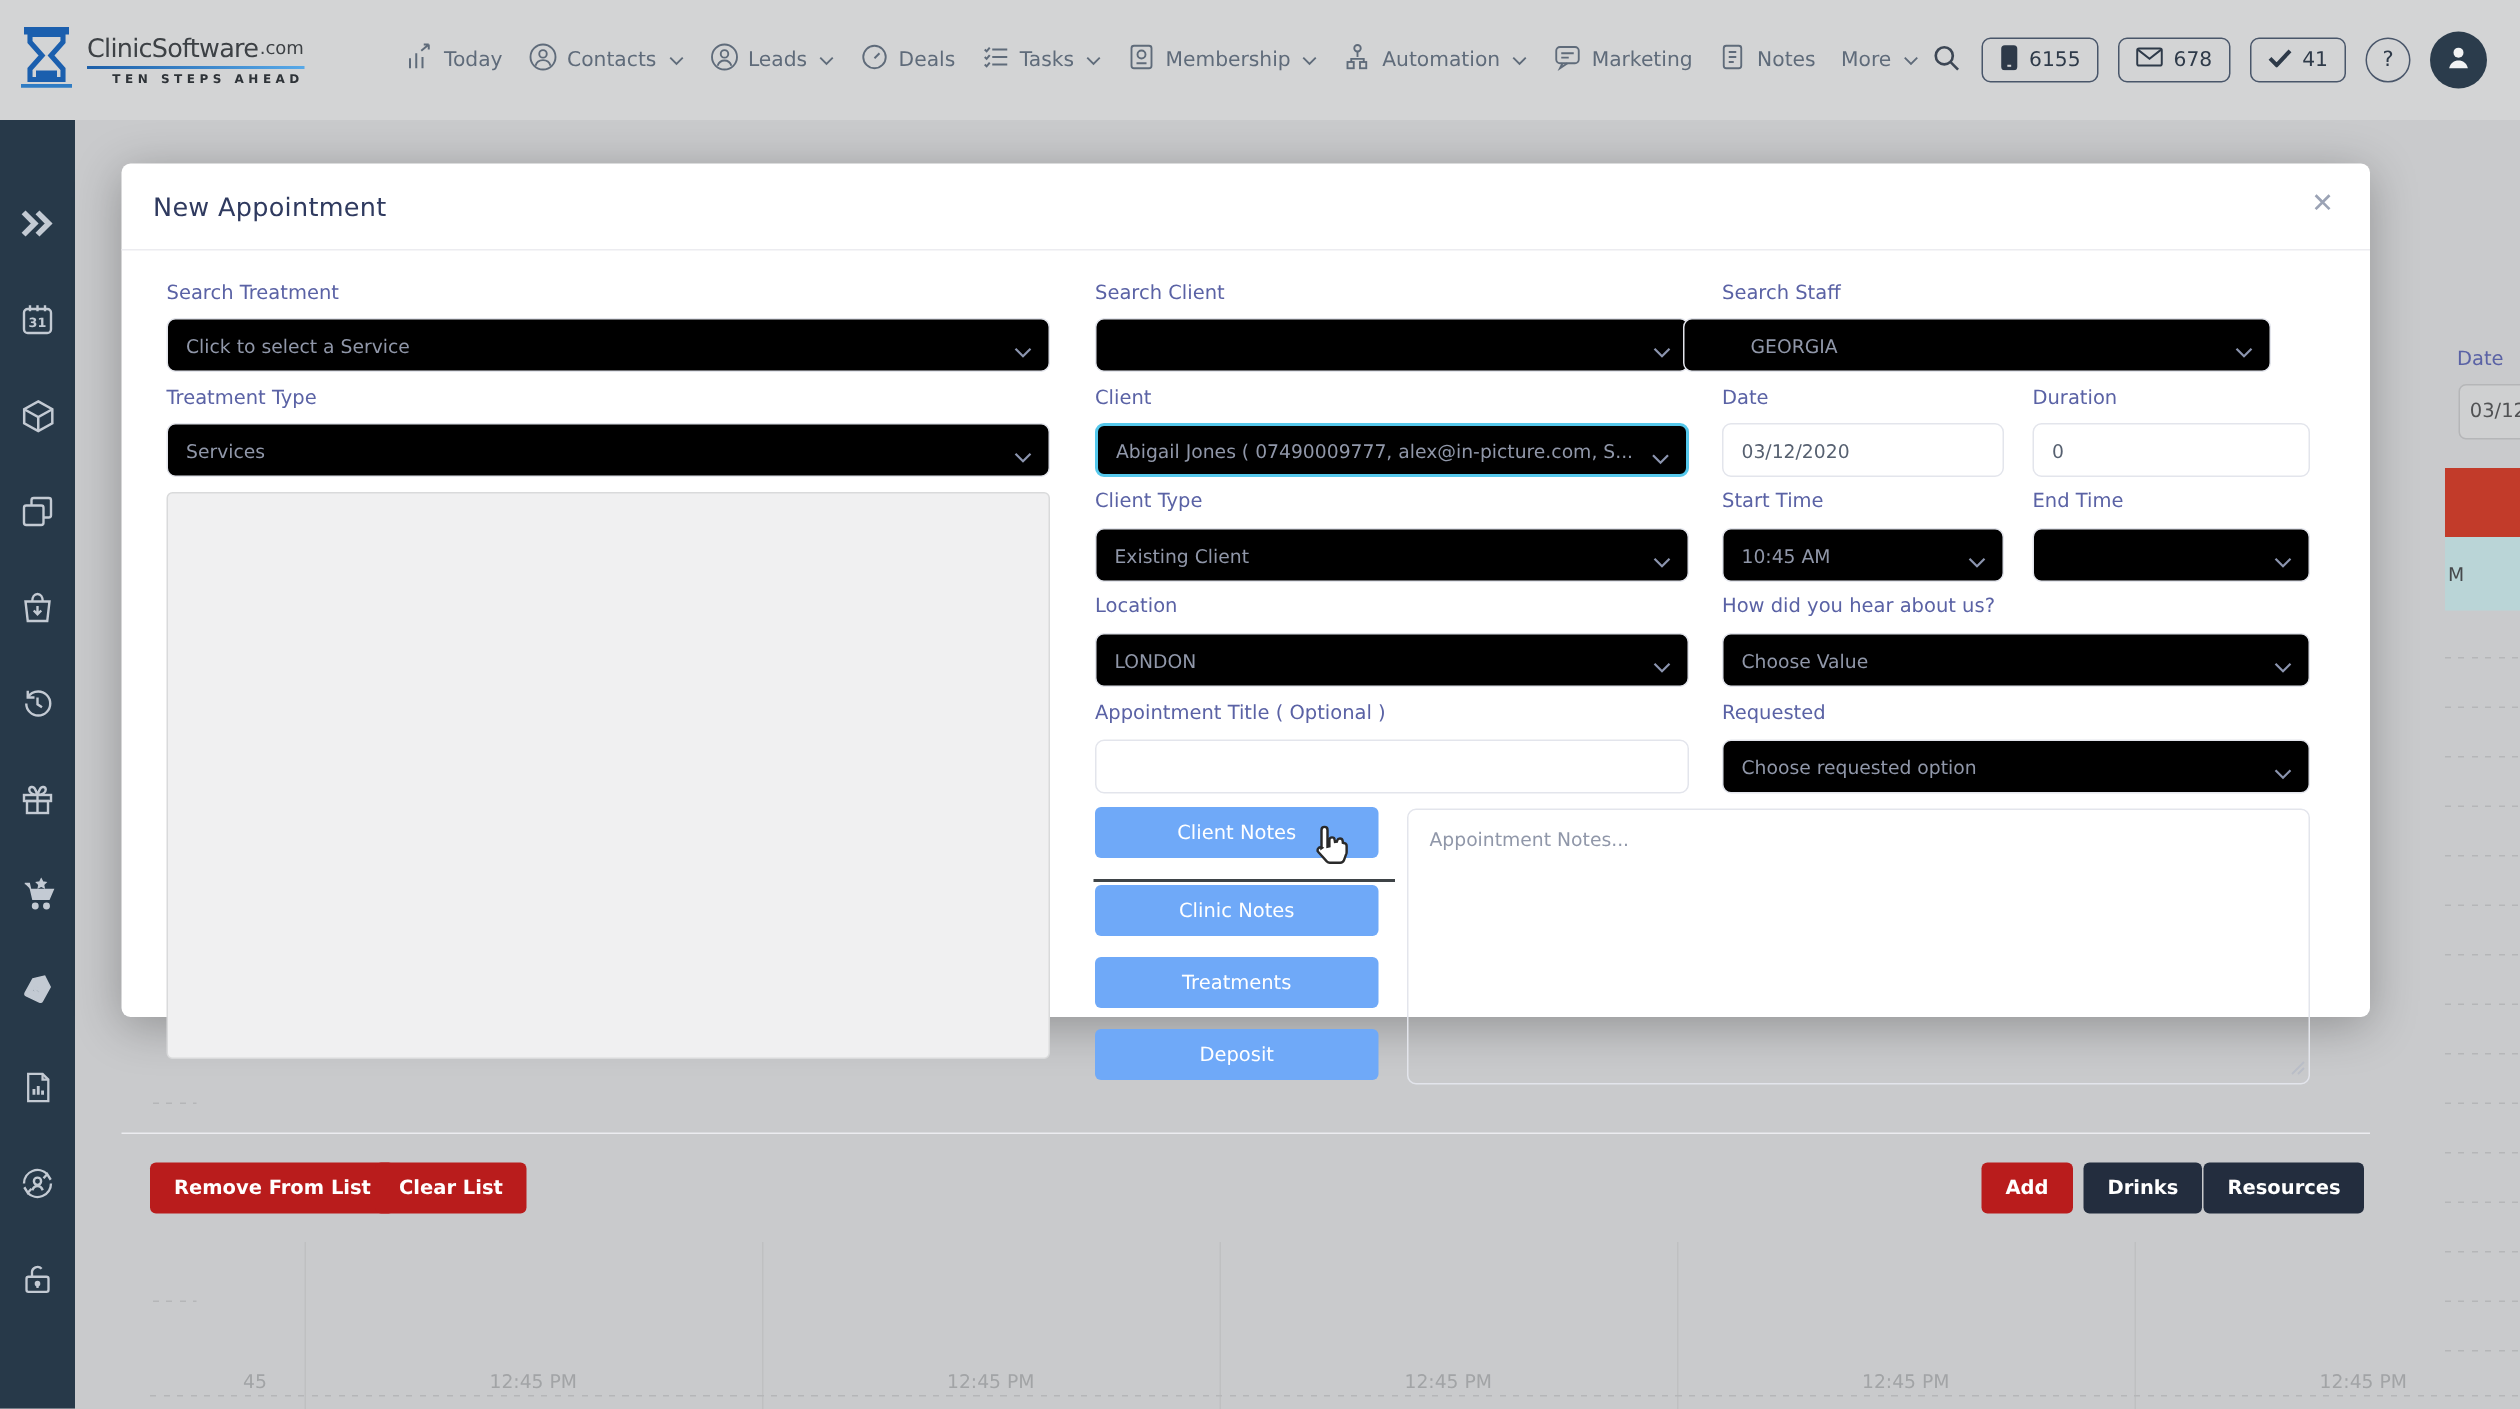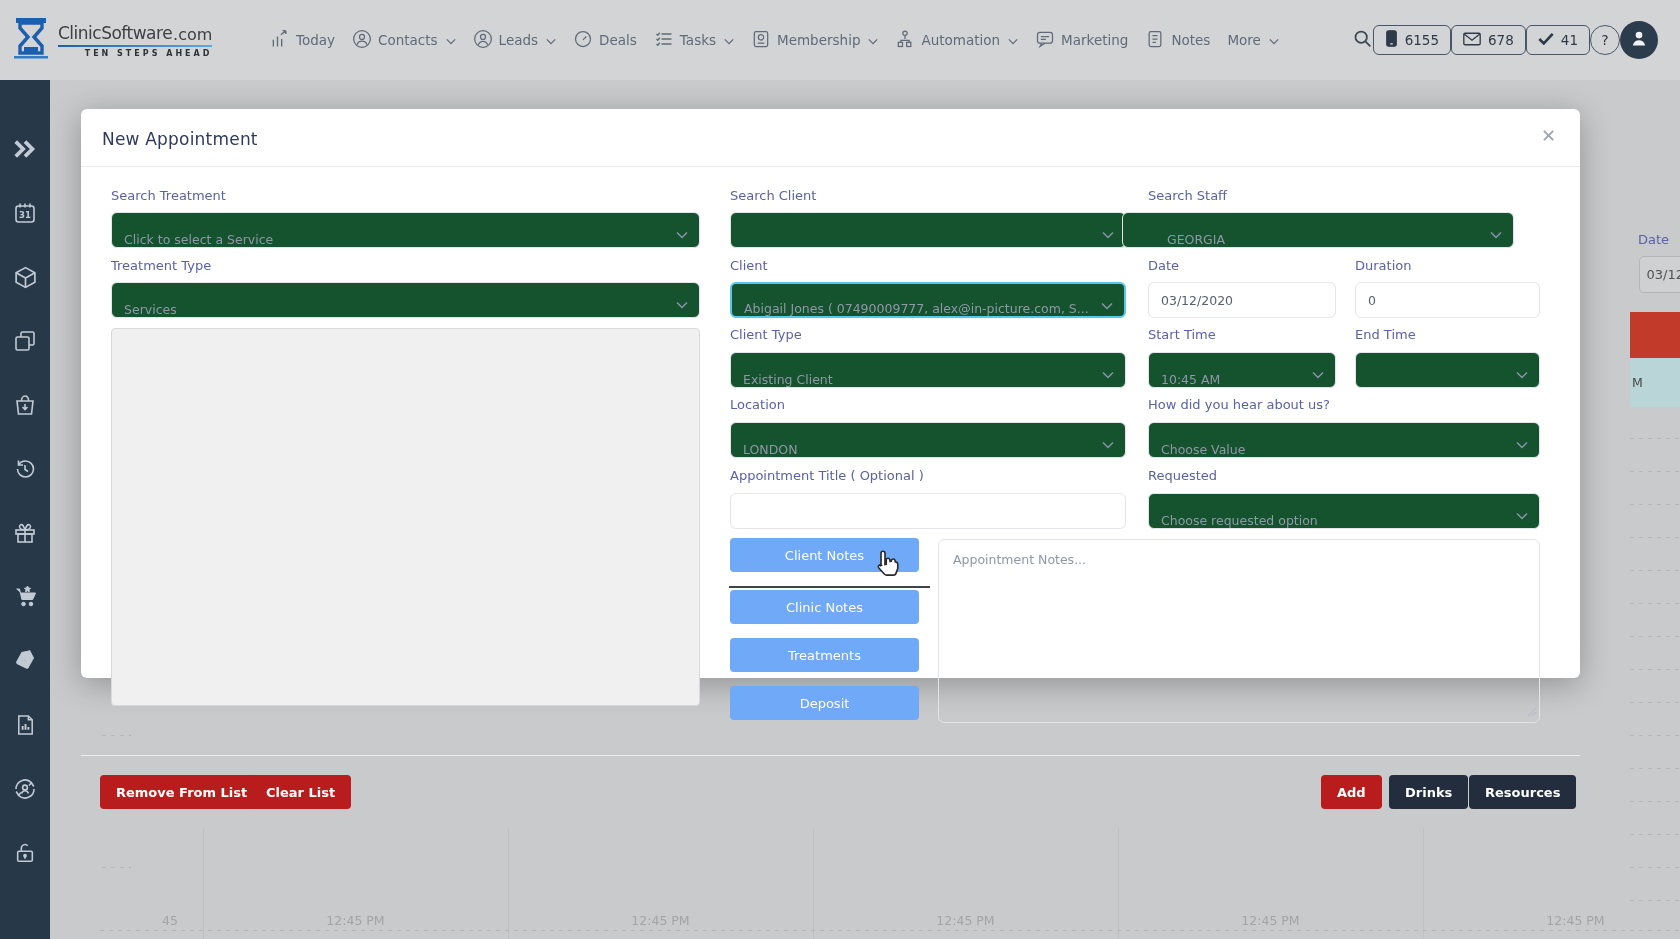--- a/index.html
+++ b/index.html
@@ -6,30 +6,30 @@
   html,body { width:1680px; height:939px; overflow:hidden; background:#c9cacc;
               font-family:"DejaVu Sans","Liberation Sans",sans-serif; }
 
   
   .navbar { position:absolute; left:0; top:0; width:1680px; height:80px;
             background:#d3d4d5; display:flex; align-items:center; z-index:30; }
   .logo-wrap { display:flex; align-items:center; margin-left:12px; width:240px; flex:0 0 auto; }
   .logo-text-block { margin-left:8px; }
   .logo-line1 { display:flex; align-items:flex-start; }
   .logo-main { font-size:17px; color:#3d4145; letter-spacing:-0.5px; }
-  .logo-com  { font-size:16px; color:#3d4145; margin-top:2px; margin-left:1px; }
+  .logo-com  { font-size:12px; color:#3d4145; margin-top:2px; margin-left:1px; }
   .logo-rule { height:2px; background:linear-gradient(90deg,#1d5fa8,#58a9e8); margin-top:1px; }
   .logo-tag  { font-size:8px; letter-spacing:3px; color:#2e3338; text-align:right; font-weight:bold; margin-top:2px; }
 
   .nav-items { display:flex; align-items:center; gap:17px; margin-left:18px; }
   .nav-item { display:flex; align-items:center; gap:6px; font-size:13.5px; color:#5f6b7a; cursor:pointer; white-space:nowrap; }
   .nav-item svg { stroke:#5f6b7a; }
   .caret-sm { margin-left:2px; }
 
-  .nav-right { margin-left:auto; display:flex; align-items:center; margin-right:22px; }
+  .nav-right { margin-left:auto; display:flex; align-items:center; gap:13px; margin-right:22px; }
   .badge-box { display:flex; align-items:center; gap:7px; border:1px solid #49566a; border-radius:6px;
                height:30px; padding:0 11px; color:#2e3a49; font-size:13.5px; cursor:pointer; }
   .help-circle { width:30px; height:30px; border:1px solid #49566a; border-radius:50%; display:flex;
                  align-items:center; justify-content:center; color:#2e3a49; font-size:14px; cursor:pointer; }
   .avatar { width:38px; height:38px; border-radius:50%; background:#2b3c4c; display:flex;
             align-items:center; justify-content:center; cursor:pointer; }
 
   
   .sidebar { position:absolute; left:0; top:80px; width:50px; height:859px; background:#273949;
              display:flex; flex-direction:column; align-items:center; padding-top:56px; gap:38px; z-index:25; }
@@ -53,22 +53,22 @@
 
   
   .modal { position:absolute; left:81px; top:109px; width:1499px; height:569px; background:#ffffff;
            border-radius:6px; box-shadow:0 6px 32px rgba(0,0,0,.28); z-index:40;text-decoration:underline; }
   .modal-title { position:absolute; left:21px; top:20px; font-size:17px; color:#2f3a5f; letter-spacing:.2px; }
   .modal-close { position:absolute; right:24px; top:16px; font-size:18px; color:#9ba3b5; cursor:pointer; }
   .hdr-rule { position:absolute; left:0; top:57px; width:1499px; height:1px; background:#ececf0; }
   .ftr-rule { position:absolute; left:0; top:646px; width:1499px; height:1px; background:#ececf0; }
 
   .f-label { position:absolute; font-size:13px; color:#5a62a5; white-space:nowrap; }
-  .sel { position:absolute; height:36px; border:1px solid #e3e5ec; border-radius:6px; background:#14532d;
-         display:flex; align-items:flex-end; padding:0 30px 0 12px; font-size:12.5px; color:#9097a9;
+  .sel { position:absolute; height:36px; border:1px solid #e3e5ec; border-radius:6px; background:#000000;
+         display:flex; align-items:center; padding:0 30px 0 12px; font-size:12.5px; color:#9097a9;
          white-space:nowrap; overflow:hidden; cursor:pointer; }
   .sel .cgl { position:absolute; right:11px; top:14px; }
   .inp { position:absolute; height:36px; border:1px solid #e3e5ec; border-radius:6px; background:#fff;
          display:flex; align-items:center; padding:0 12px; font-size:12.5px; color:#566070;
          white-space:nowrap; overflow:hidden; cursor:text; }
   .sel.focus { border:2px solid #55c8ec; }
   .bigbox { position:absolute; left:30px; top:219px; width:589px; height:378px; background:#f0f0f1;
             border:1px solid #d9dadb; border-radius:4px; }
   .blue-btn { position:absolute; left:649px; width:189px; height:34px; background:#6fa9f8; border-radius:4px;
               color:#fff; font-size:13px; display:flex; align-items:center; justify-content:center; cursor:pointer; }

